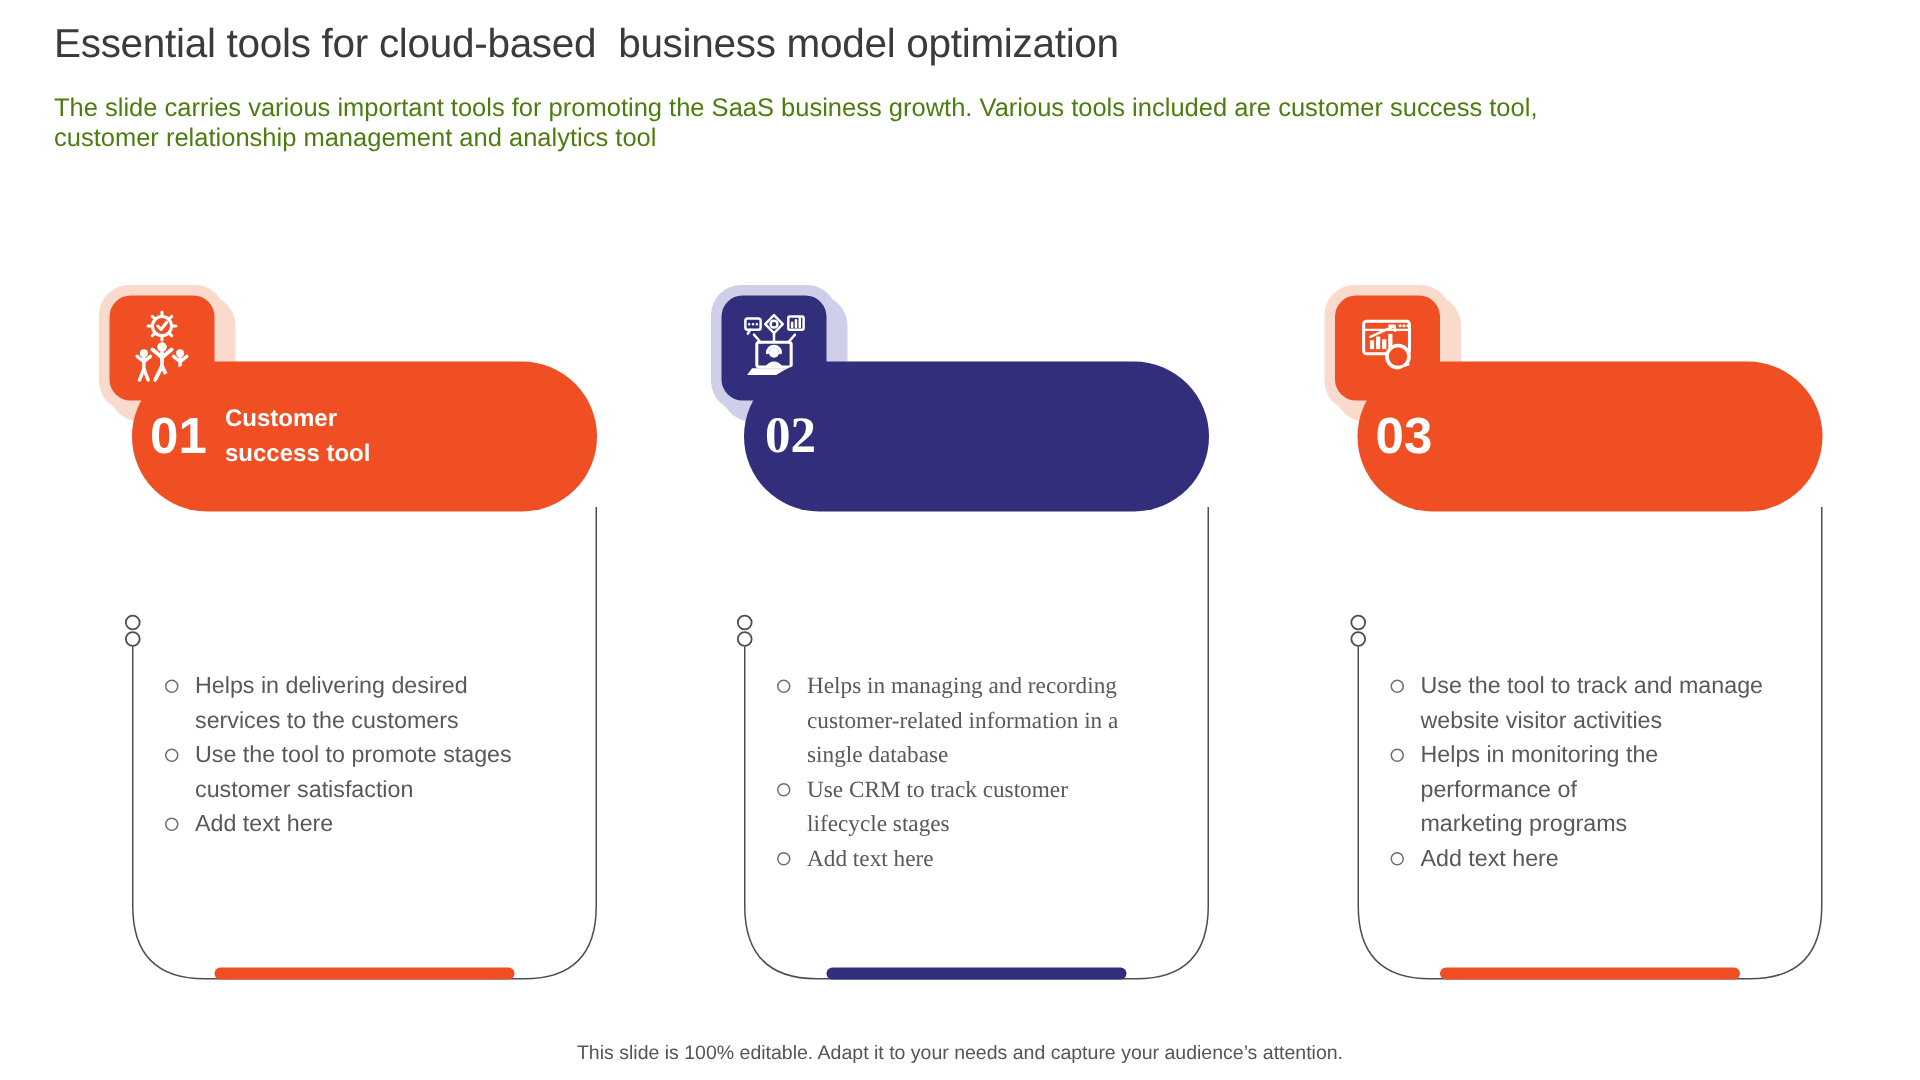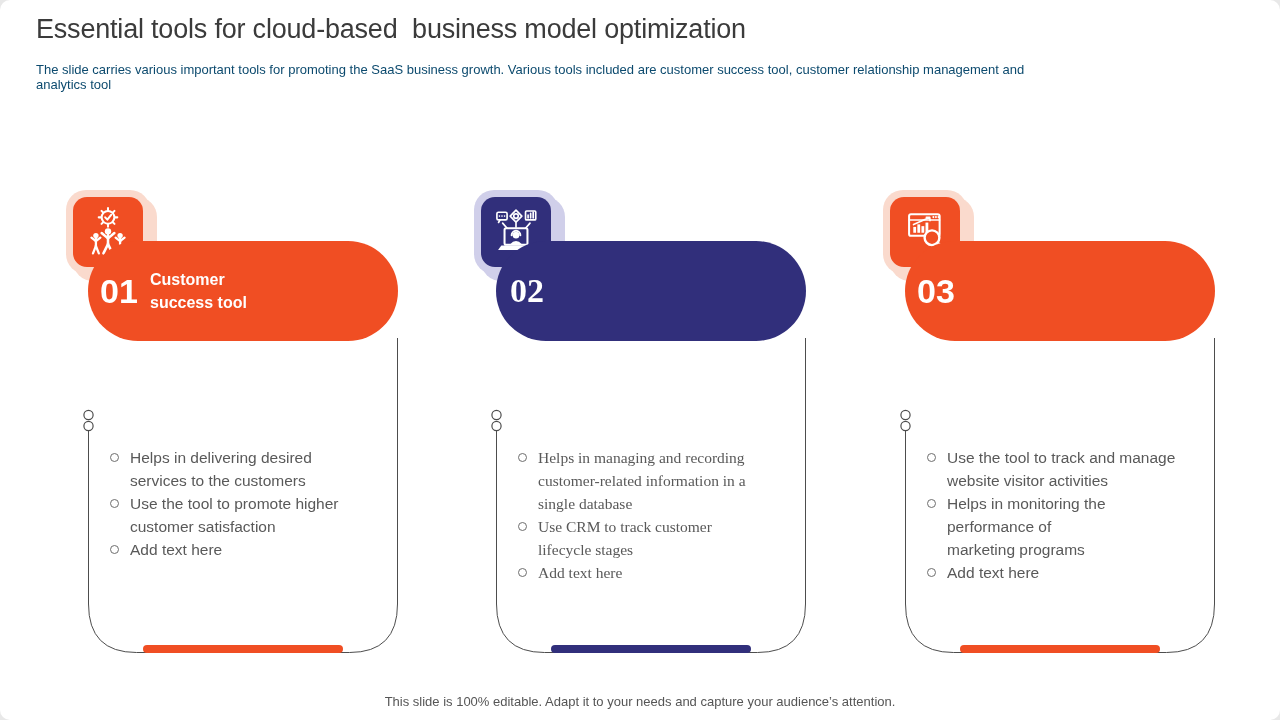--- a/index.html
+++ b/index.html
@@ -1,26 +1,26 @@
 <!DOCTYPE html>
 <html style="--orange: #F04E23; --navy: #312F7B; --orange_light: #FADACD; --navy_light: #D0CFEA; --outline: #4D4D4D; --text_dark: #3B3B3B; --text_gray: #595959;"><head>
 <meta charset="utf-8">
 <style>
   html,body{margin:0;padding:0;background:#e8e8e8;font-family:"Liberation Sans",sans-serif;}
-  .slide{position:relative;width:1280px;height:720px;background:#ffffff;overflow:hidden;margin:0 auto;border-radius:10px;}
+  .slide{position:relative;width:1280px;height:720px;background:#ffffff;overflow:hidden;margin:0 auto;}
 
   
   .theme-orange{--accent:var(--orange);--accent-light:var(--orange_light);}
   .theme-navy{--accent:var(--navy);--accent-light:var(--navy_light);}
 
   .title{position:absolute;left:36px;top:14px;width:1100px;
          font-size:27px;color:var(--text_dark);letter-spacing:-0.2px;
          white-space:pre-wrap;}
   .subtitle{position:absolute;left:36px;top:62px;width:1010px;
-            font-size:13px;color:#0c4a6e;white-space:pre-wrap;}
+            font-size:17px;color:#4d7c0f;white-space:pre-wrap;}
 
   .column{position:absolute;top:0;width:340px;height:720px;margin-top:28px;}
 
   .iconbox{position:absolute;left:0;top:162px;width:84px;height:84px;
            background:var(--accent-light);border-radius:20px;
            box-shadow:7px 7px 0 0 var(--accent-light);}
   .iconbox-inner{position:absolute;left:7px;top:7px;right:7px;bottom:7px;
                  border-radius:14px;background:var(--accent);
                  display:flex;align-items:center;justify-content:center;}
   .iconbox-inner svg{width:56px;height:56px;display:block;}
@@ -118,21 +118,21 @@
     <svg class="card-svg" viewBox="0 0 326 330">
       <path class="card-line" d="M 317.5 10 L 317.5 276 Q 317.5 324.5 269.5 324.5 L 56.5 324.5 Q 8.5 324.5 8.5 276 L 8.5 103"></path>
       <circle class="connector-circle" cx="8.5" cy="87" r="4.6"></circle>
       <circle class="connector-circle" cx="8.5" cy="98" r="4.6"></circle>
       <rect class="accent-bar" x="63" y="317" width="200" height="8" rx="4"></rect>
     </svg>
 
     <ul class="bullets">
       <li>Helps in delivering desired
 services to the customers</li>
-      <li>Use the tool to promote higher
+      <li>Use the tool to promote stages
 customer satisfaction</li>
       <li>Add text here</li>
     </ul>
   </div>
 
   <div class="column theme-navy" style="left:474px;font-family:Liberation Serif, serif;">
     <div class="iconbox">
       <div class="iconbox-inner">
         <svg viewBox="0 0 44 44">
           <g class="icon-stroke" style="stroke-width:1.3;">

